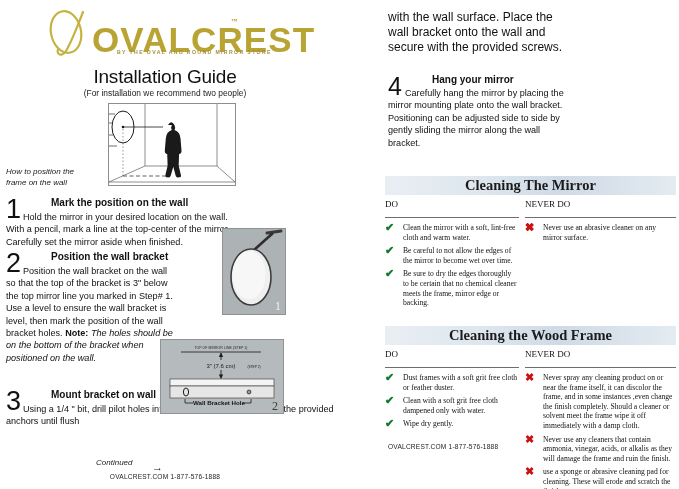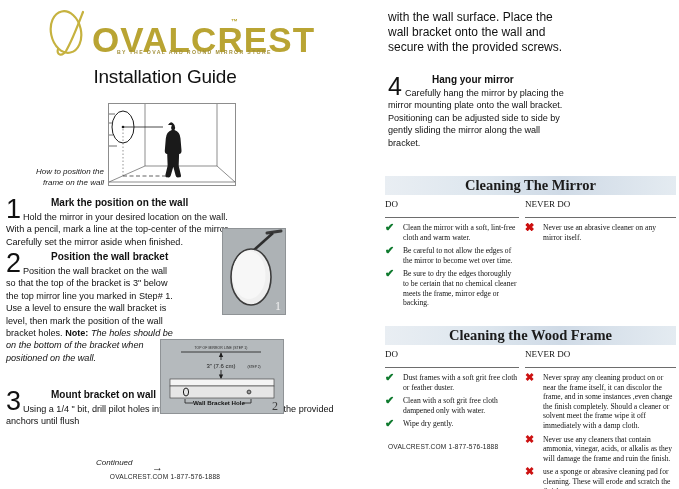--- a/index.html
+++ b/index.html
@@ -48,21 +48,21 @@
   }
 
   
   .room-box{
     position:absolute;left:108px;top:103px;width:126px;height:81px;
     border:1px solid #8d8d8d;background:#fff;overflow:hidden;
   }
   .room-box svg{display:block;}
   .howto-cap{
     position:absolute;left:6px;top:166px;width:98px;
-    font-size:8px;font-style:italic;color:#222;text-align:right;line-height:11px;
+    font-size:8px;font-style:italic;color:#222;text-align:left;line-height:11px;
   }
 
   
   .step{position:absolute;}
   .step-num{
     position:absolute;left:0;top:0;
     font-size:27px;line-height:27px;font-weight:300;color:#111;
     font-family:"Liberation Sans",sans-serif;
   }
   .step-head{
@@ -162,20 +162,21 @@
           <ellipse cx="24" cy="23" rx="15" ry="21" fill="none" stroke="#c6b23f" stroke-width="2.2" transform="rotate(-12 24 23)"></ellipse>
           <path d="M41 3 C36 16 30 32 24 42 C20 48 14 46 16 40" fill="none" stroke="#c6b23f" stroke-width="2.2" stroke-linecap="round"></path>
         </svg>
       </div>
       <div class="logo-word">OVALCREST</div>
       <div class="logo-tm">™</div>
       <div class="logo-sub">BY THE OVAL AND ROUND MIRROR STORE</div>
     </div>
 
     <div class="guide-title">Installation Guide</div>
+    <div class="guide-sub">(For installation we recommend two people)</div>
 
     <div class="room-box">
       <svg width="126" height="81" viewBox="0 0 126 81">
         <rect x="0" y="0" width="126" height="81" fill="#ffffff"></rect>
         <line x1="36" y1="0" x2="36" y2="62" stroke="#5c5c5c" stroke-width="0.7"></line>
         <line x1="108" y1="0" x2="108" y2="62" stroke="#5c5c5c" stroke-width="0.7"></line>
         <line x1="0" y1="78" x2="36" y2="62" stroke="#5c5c5c" stroke-width="0.7"></line>
         <line x1="126" y1="78" x2="108" y2="62" stroke="#5c5c5c" stroke-width="0.7"></line>
         <line x1="36" y1="62" x2="108" y2="62" stroke="#5c5c5c" stroke-width="0.7"></line>
         <line x1="0" y1="78" x2="126" y2="78" stroke="#5c5c5c" stroke-width="0.7"></line>
@@ -278,21 +279,21 @@
             <li><span class="mk mk-check">✔</span><span>Clean the mirror with a soft, lint-free cloth and warm water.</span></li>
             <li><span class="mk mk-check">✔</span><span>Be careful to not allow the edges of the mirror to become wet over time.</span></li>
             <li><span class="mk mk-check">✔</span><span>Be sure to dry the edges thoroughly to be certain that no chemical cleaner meets the frame, mirror edge or backing.</span></li>
           </ul>
         </div>
         <div class="col col-never">
           <div class="col-hd">NEVER DO</div>
           <ul class="items">
             <li><span class="mk mk-x">✖</span></li>
             <li><span class="mk mk-x">✖</span></li>
-            <li><span class="mk mk-x">✖</span><span>Never use an abrasive cleaner on any mirror itself.</span></li>
+            <li><span class="mk mk-x">✖</span><span>Never use an abrasive cleaner on any mirror surface.</span></li>
           </ul>
         </div>
       </div>
     </div>
 
     <div class="panel" id="panel-frame">
       <div class="panel-title">Cleaning the Wood Frame</div>
       <div class="cols" style="height:130px;">
         <div class="col col-do">
           <div class="col-hd">DO</div>

